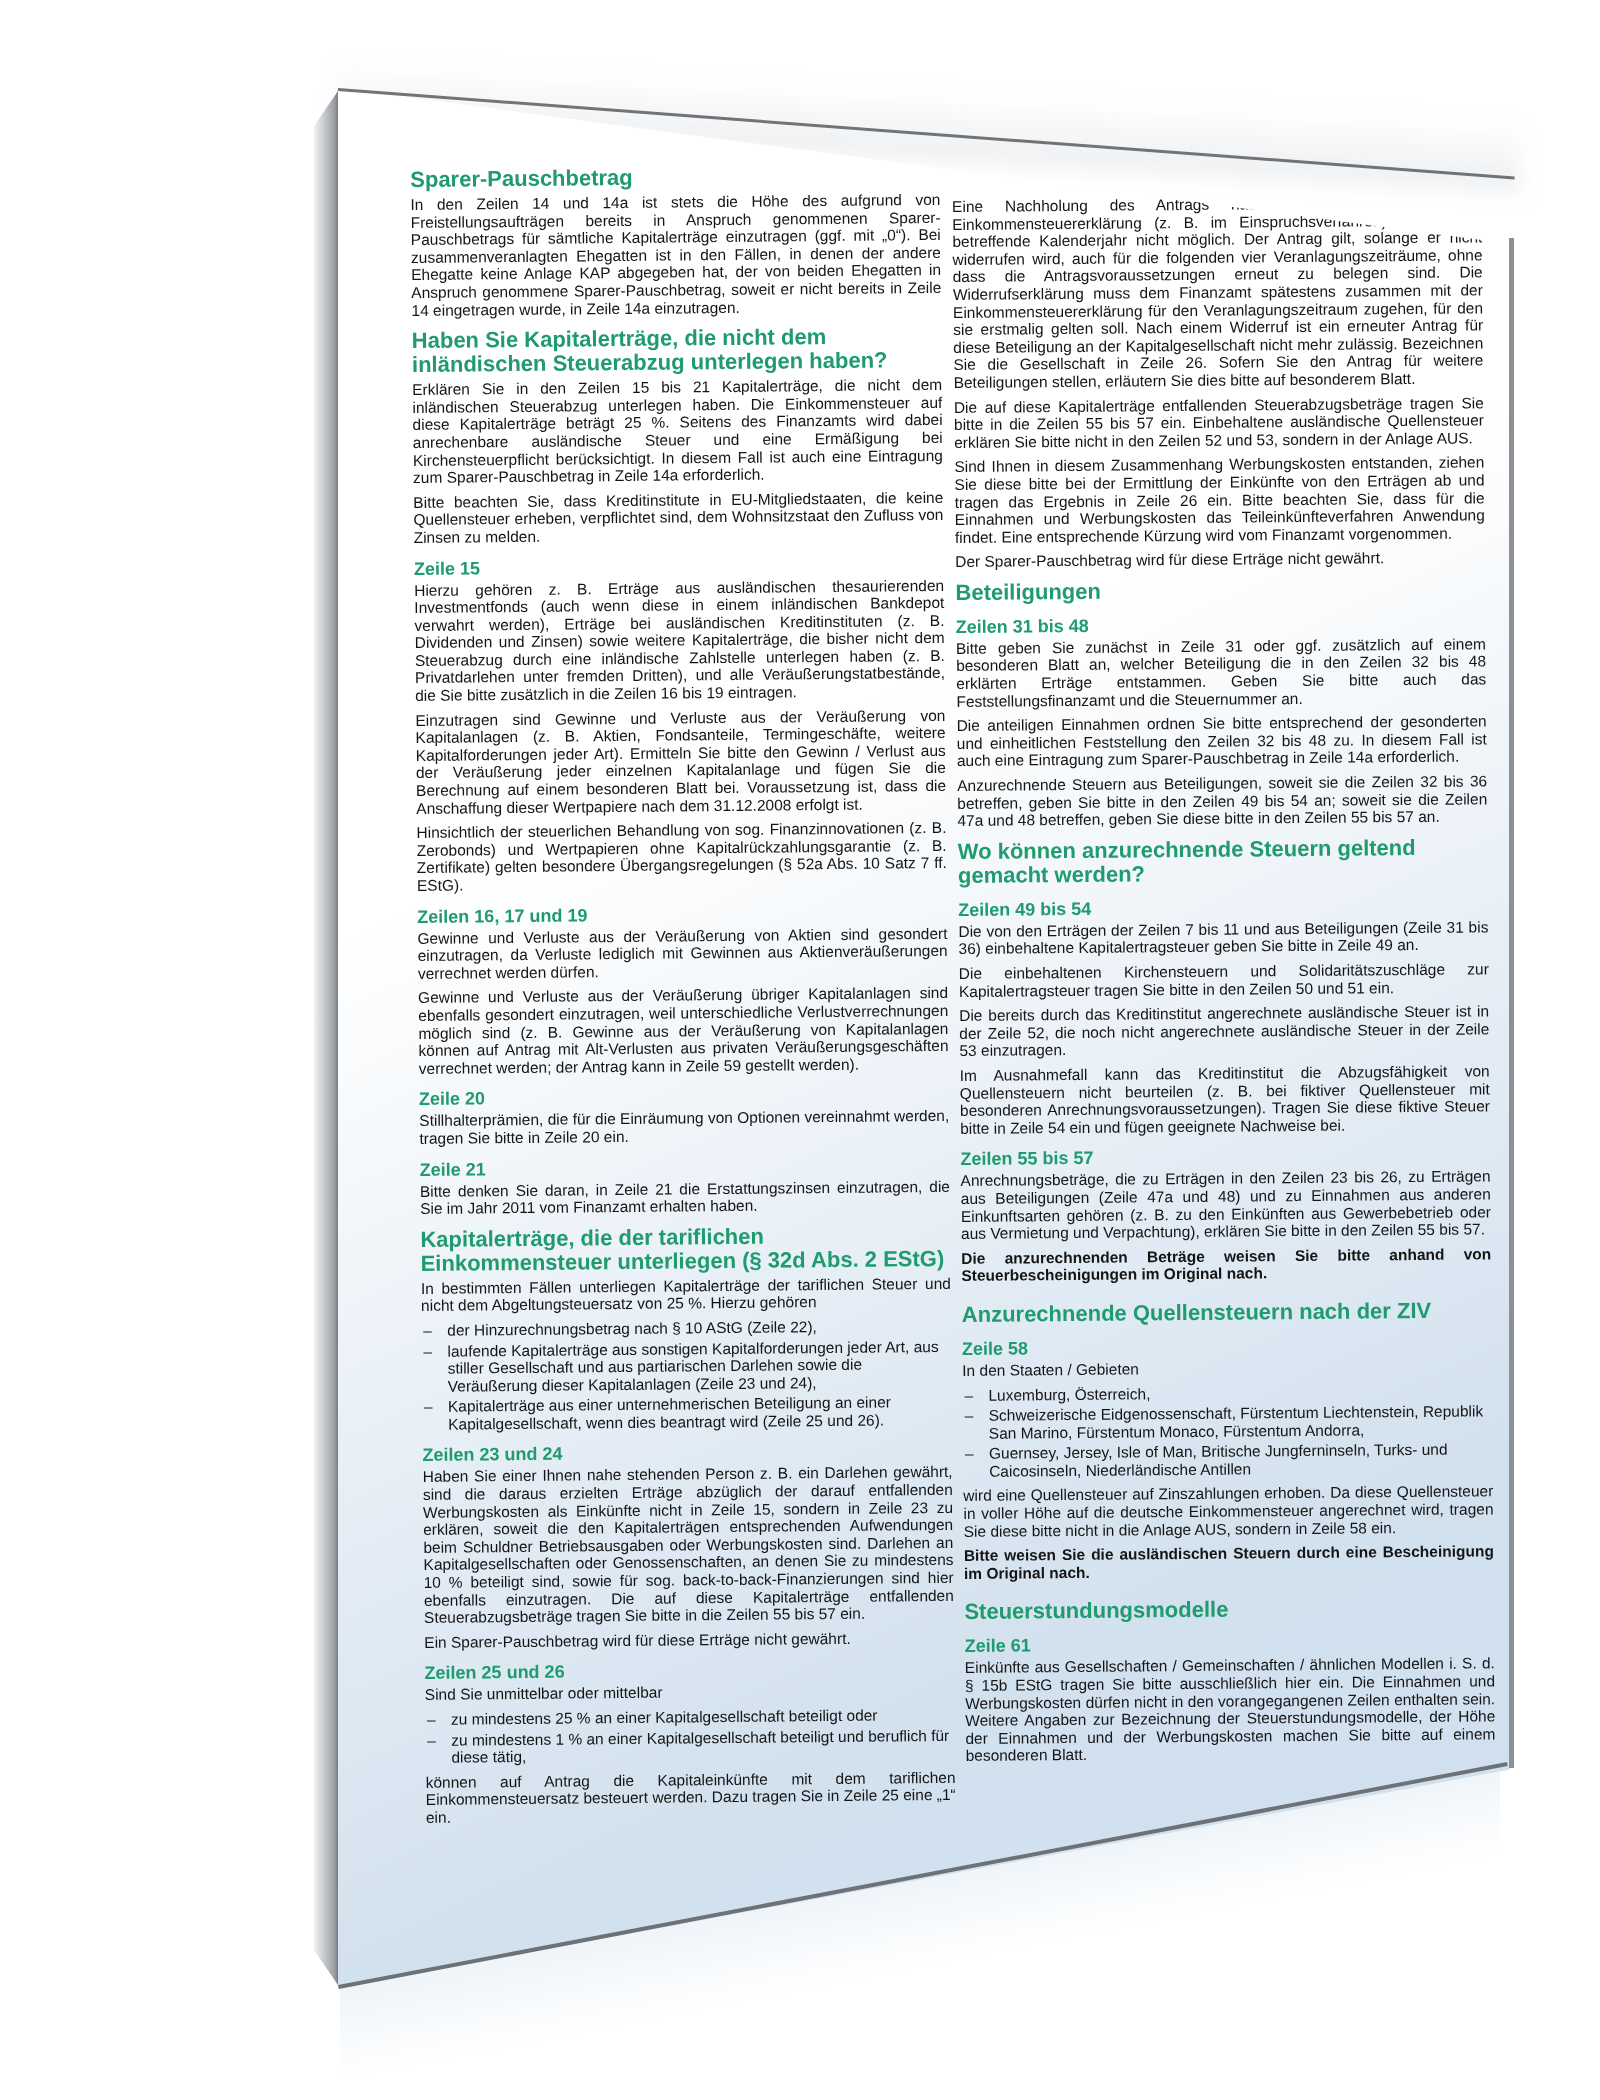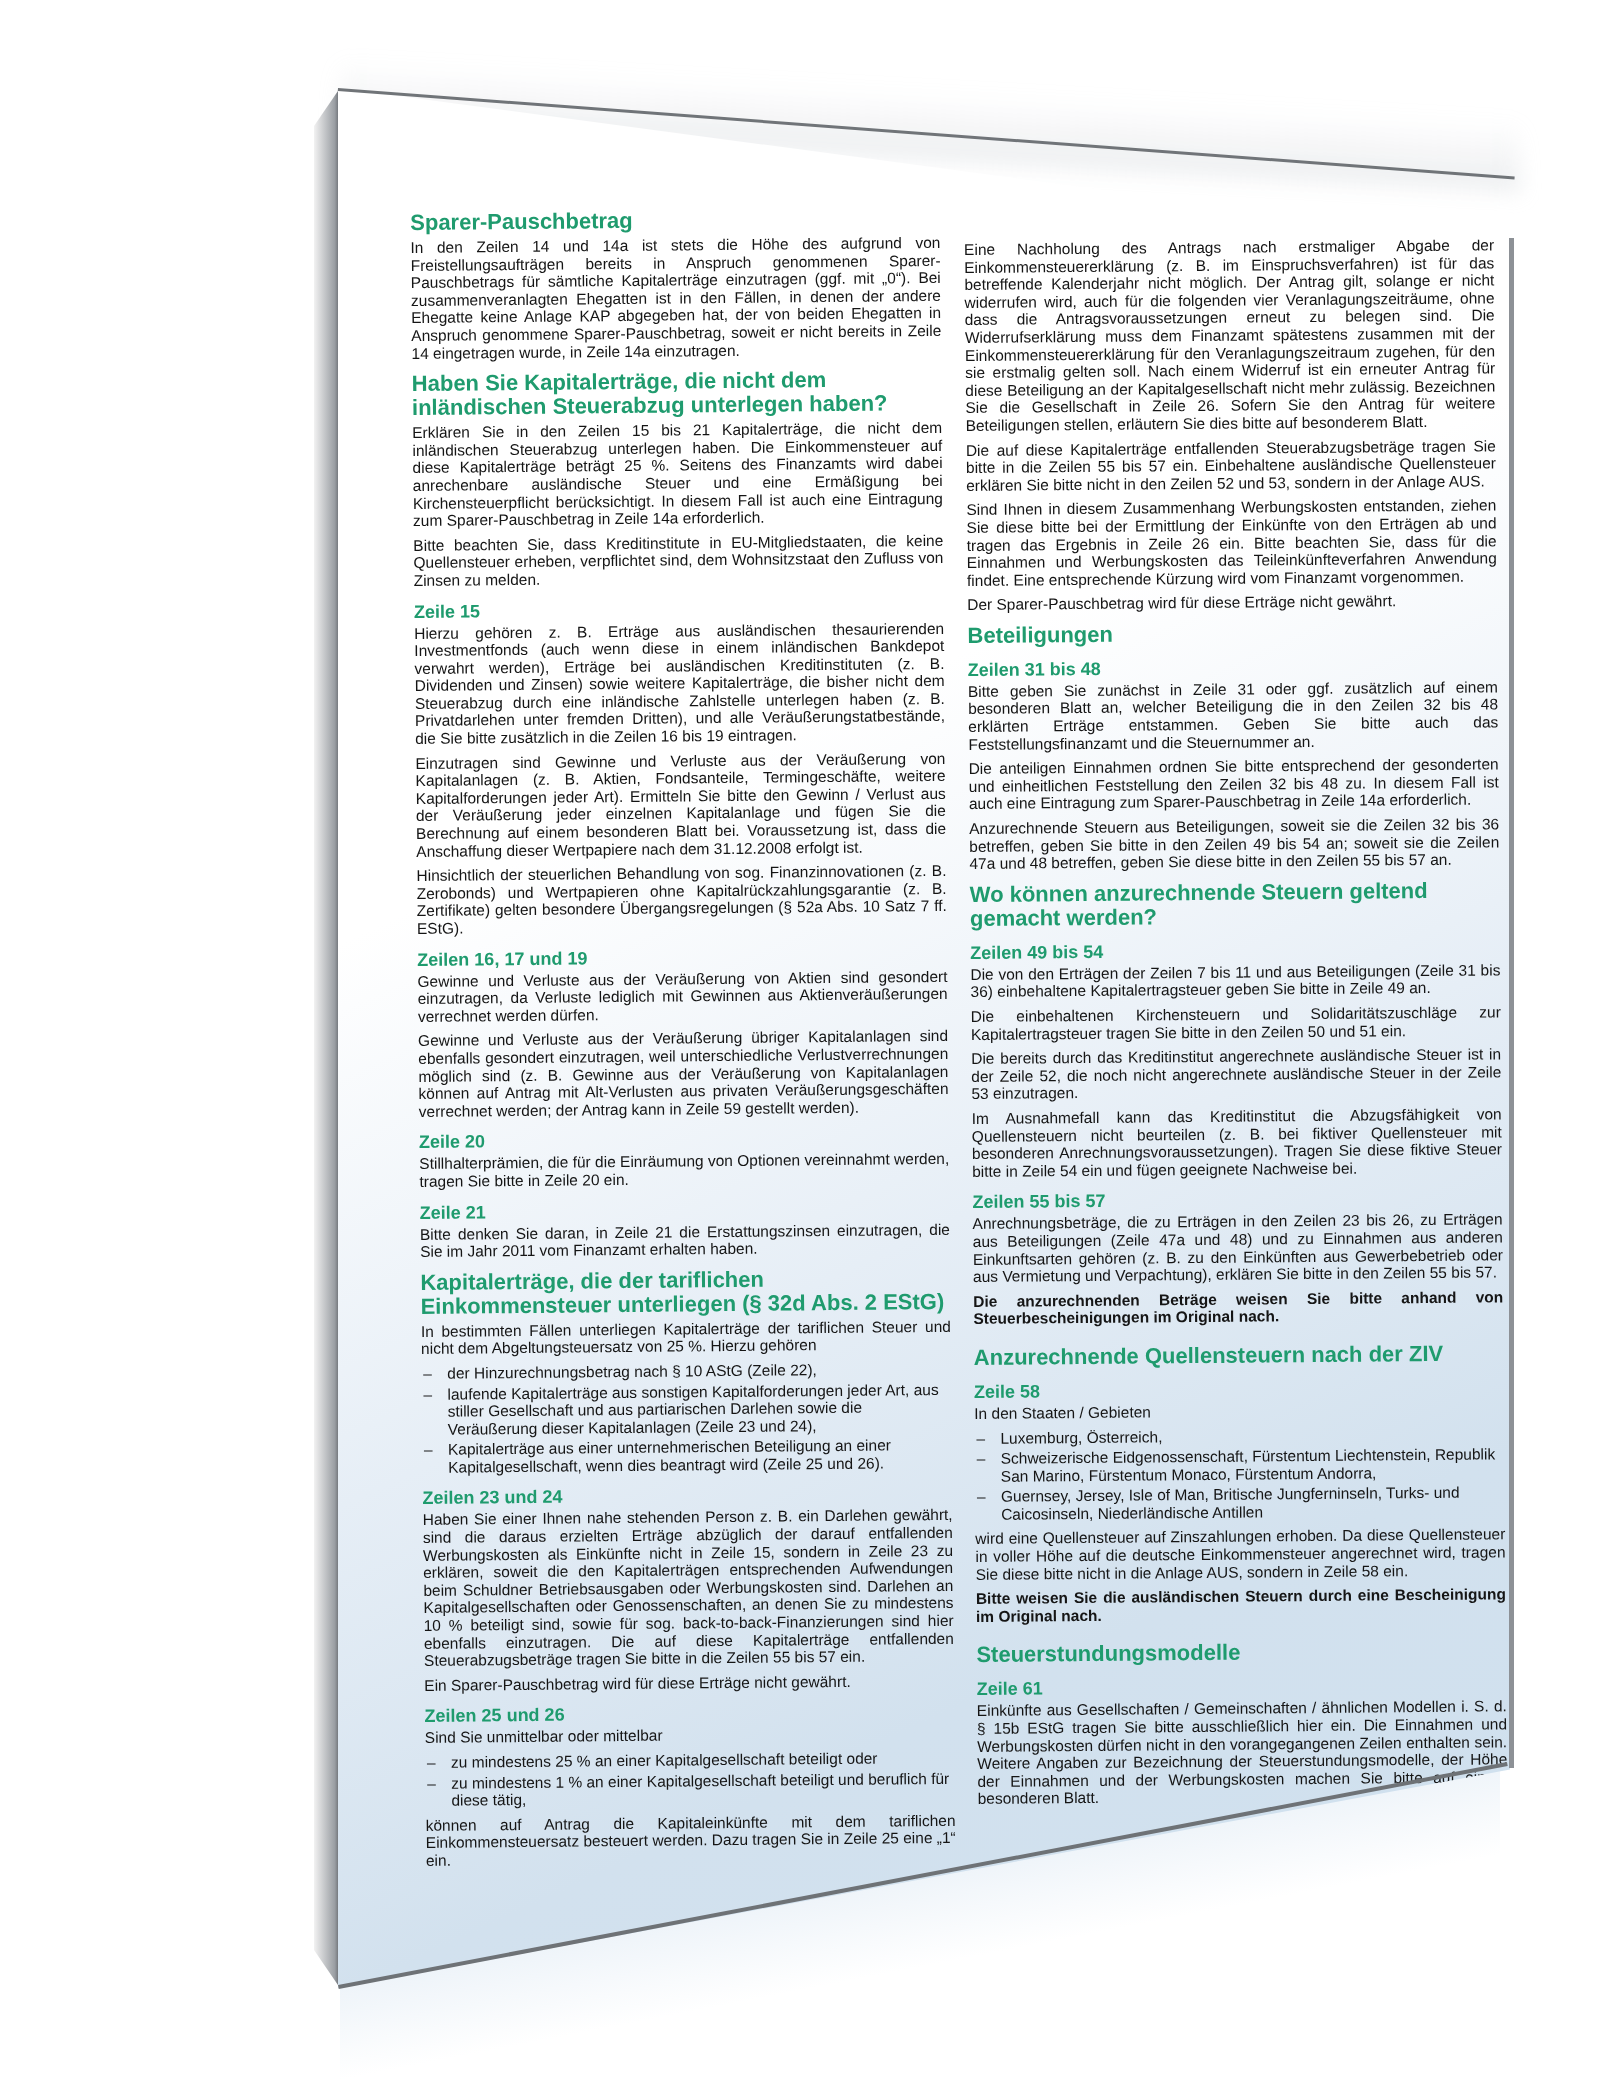--- a/index.html
+++ b/index.html
@@ -41,21 +41,21 @@
   .edge-right {
     position: absolute; right: -4px; top: 150px; width: 5px; height: 1530px;
     background: #8d9196;
   }
   .edge-bottom-line {
     position: absolute; left: 0; top: 1897px; width: 1190px; height: 4px; background: #6e7276;
     transform: rotate(-10.8deg); transform-origin: left top;
   }
   .content {
     position: absolute; left: 72px; top: 70px; width: 1090px;
-    display: flex; gap: 24px; margin-top: 43px;
+    display: flex; gap: 12px;
   }
   .col { width: 530px; color: #151515; }
   .col-left { transform: rotate(-0.55deg); transform-origin: left top; }
   .col-right { transform: rotate(-0.5deg); transform-origin: left top; margin-top: 40px; }
   h2 {
     color: #1f9b6e; font-size: 22px; font-weight: bold; margin: 10px 0 4px 0; line-height: 24px;
   }
   h3 {
     color: #1f9b6e; font-size: 18px; font-weight: bold; margin: 12px 0 3px 0; line-height: 20px;
   }

